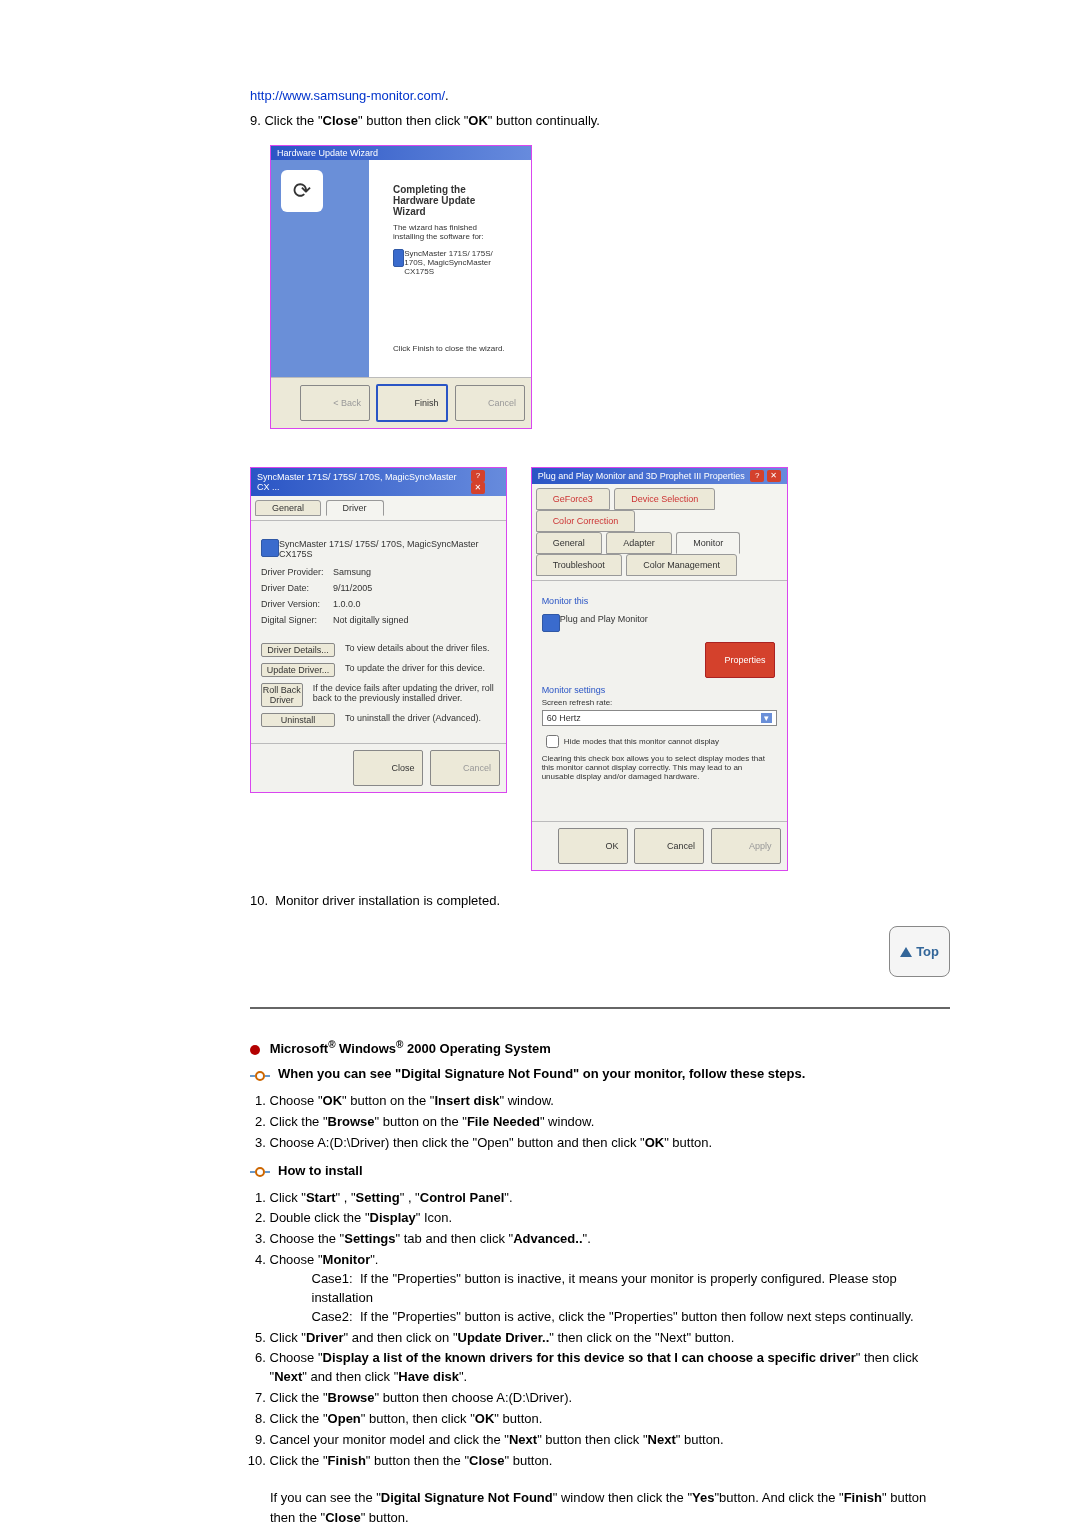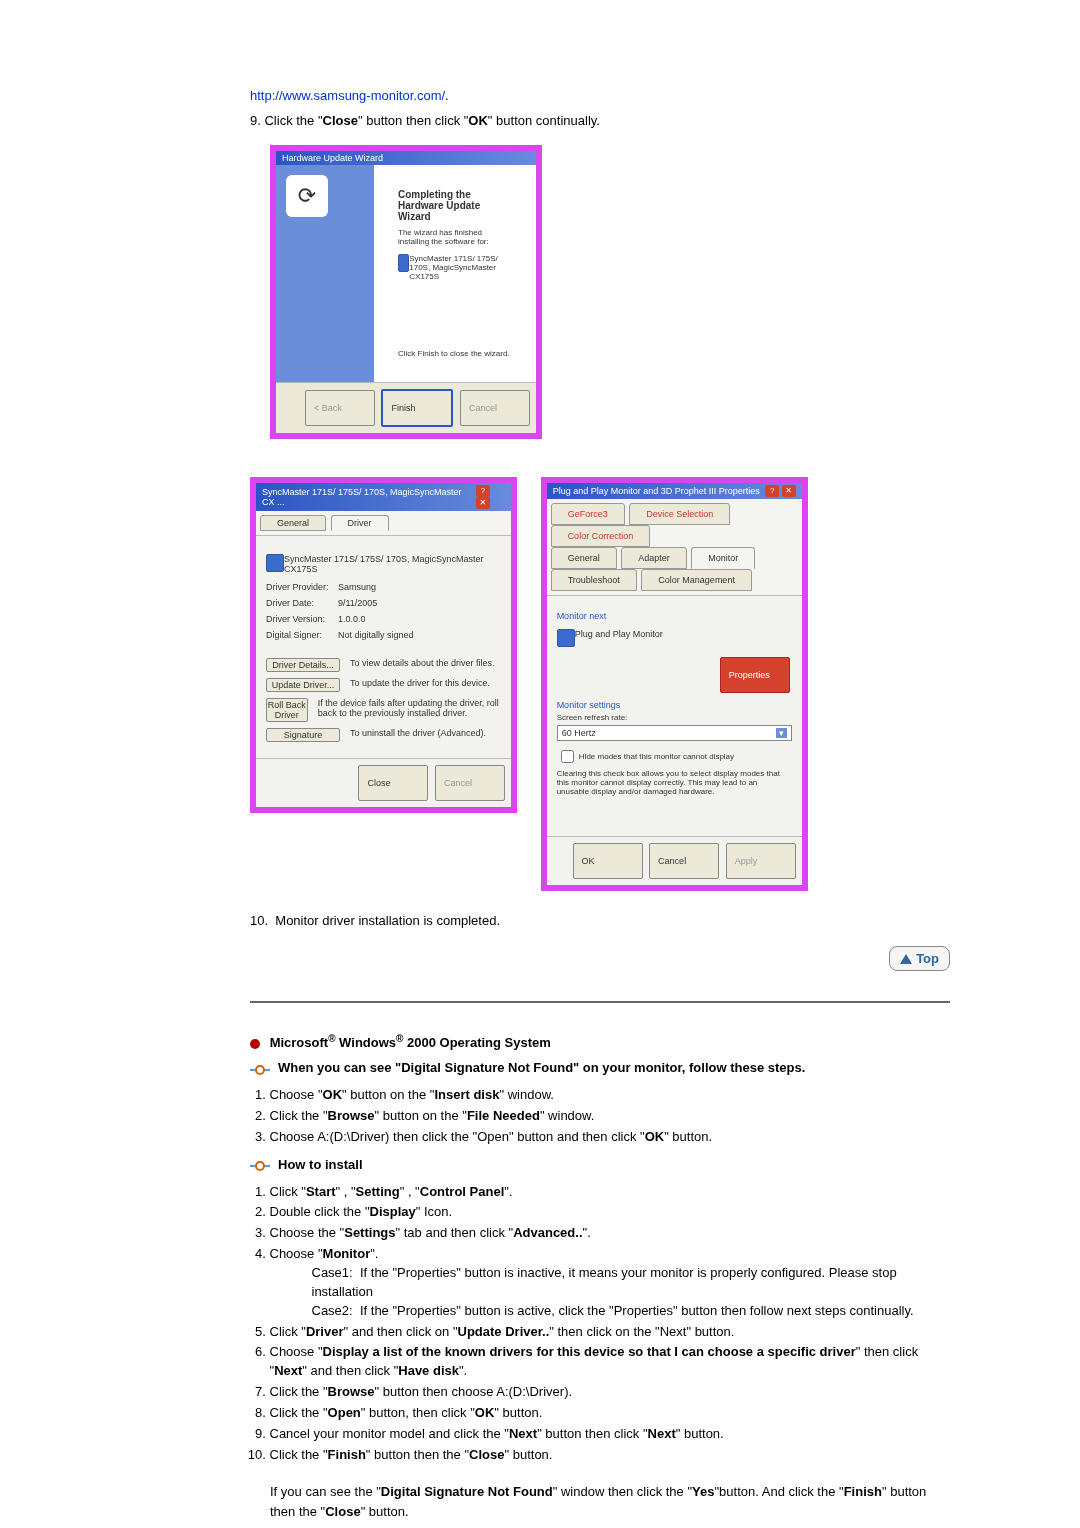--- a/index.html
+++ b/index.html
@@ -73,21 +73,21 @@
   .sub-heading {
     font-weight: bold;
   }
   .screenshots-row {
     margin: 20px 0;
   }
   .screenshot {
     display: inline-block;
     vertical-align: top;
     background: #f2f2ee;
-    border: 6px solid #d946ef;
+    border: 1px solid #d946ef;
     font-size: 9px;
     color: #333;
   }
   .screenshot .titlebar {
     background: linear-gradient(to right,#2a55c5,#678bdd);
     color: #fff;
     padding: 2px 6px;
     font-size: 9px;
     display:flex;
     justify-content:space-between;
@@ -115,21 +115,21 @@
     padding: 10px;
   }
   .screenshot .btn {
     display:inline-block;
     border:1px solid #888;
     background:#ece9d8;
     padding:12px 8px;
     font-size:9px;
     border-radius:2px;
     min-width:52px;
-    text-align:left;
+    text-align:right;
     margin:2px;
   }
   .screenshot .btn.disabled {
     color:#999;
   }
   .screenshot .field-row {
     display:flex;
     margin:6px 0;
     font-size:9px;
   }
@@ -167,21 +167,21 @@
     text-align: right;
     margin: 15px 0;
   }
   .top-button .btn-top {
     display:inline-flex;
     align-items:center;
     gap:4px;
     border:1px solid #888;
     background:#f5f5f5;
     border-radius:8px;
-    padding:4px 10px;
+    padding:17px 10px;
     color:#336699;
     font-weight:bold;
     font-size:13px;
   }
   .top-button .arrow {
     display:inline-block;
     width:0;height:0;
     border-left:6px solid transparent;
     border-right:6px solid transparent;
     border-bottom:10px solid #336699;
@@ -284,21 +284,21 @@
           </div>
         <div class="field-row">
             <div class="field-btn">Update Driver...</div>
             <div>To update the driver for this device.</div>
           </div>
         <div class="field-row">
             <div class="field-btn">Roll Back Driver</div>
             <div>If the device fails after updating the driver, roll back to the previously installed driver.</div>
           </div>
         <div class="field-row">
-            <div class="field-btn">Signature</div>
+            <div class="field-btn">Uninstall</div>
             <div>To uninstall the driver (Advanced).</div>
           </div>
       </div>
       <div style="padding:4px;text-align:right;border-top:1px solid #bbb;">
         <span class="btn">Close</span>
         <span class="btn disabled">Cancel</span>
       </div>
     </div>
 
     
@@ -311,21 +311,21 @@
         <span class="tab" style="color:#c33;">GeForce3</span>
         <span class="tab" style="color:#c33;">Device Selection</span>
         <span class="tab" style="color:#c33;">Color Correction</span><br>
         <span class="tab">General</span>
         <span class="tab">Adapter</span>
         <span class="tab active">Monitor</span>
         <span class="tab">Troubleshoot</span>
         <span class="tab">Color Management</span>
       </div>
       <div class="body">
-        <div class="group-title">Monitor next</div>
+        <div class="group-title">Monitor this</div>
         <div class="wiz-monorow">
           <div class="icon"></div>
           <div>Plug and Play Monitor</div>
         </div>
         <div style="text-align:right;">
           <span class="btn" style="background:#d4412c;color:#fff;border-color:#a22;">Properties</span>
         </div>
         <div class="group-title">Monitor settings</div>
         <div style="font-size:8px;">Screen refresh rate:</div>
         <div style="border:1px solid #888;background:#fff;padding:2px 4px;display:flex;justify-content:space-between;margin:3px 0 6px;">

